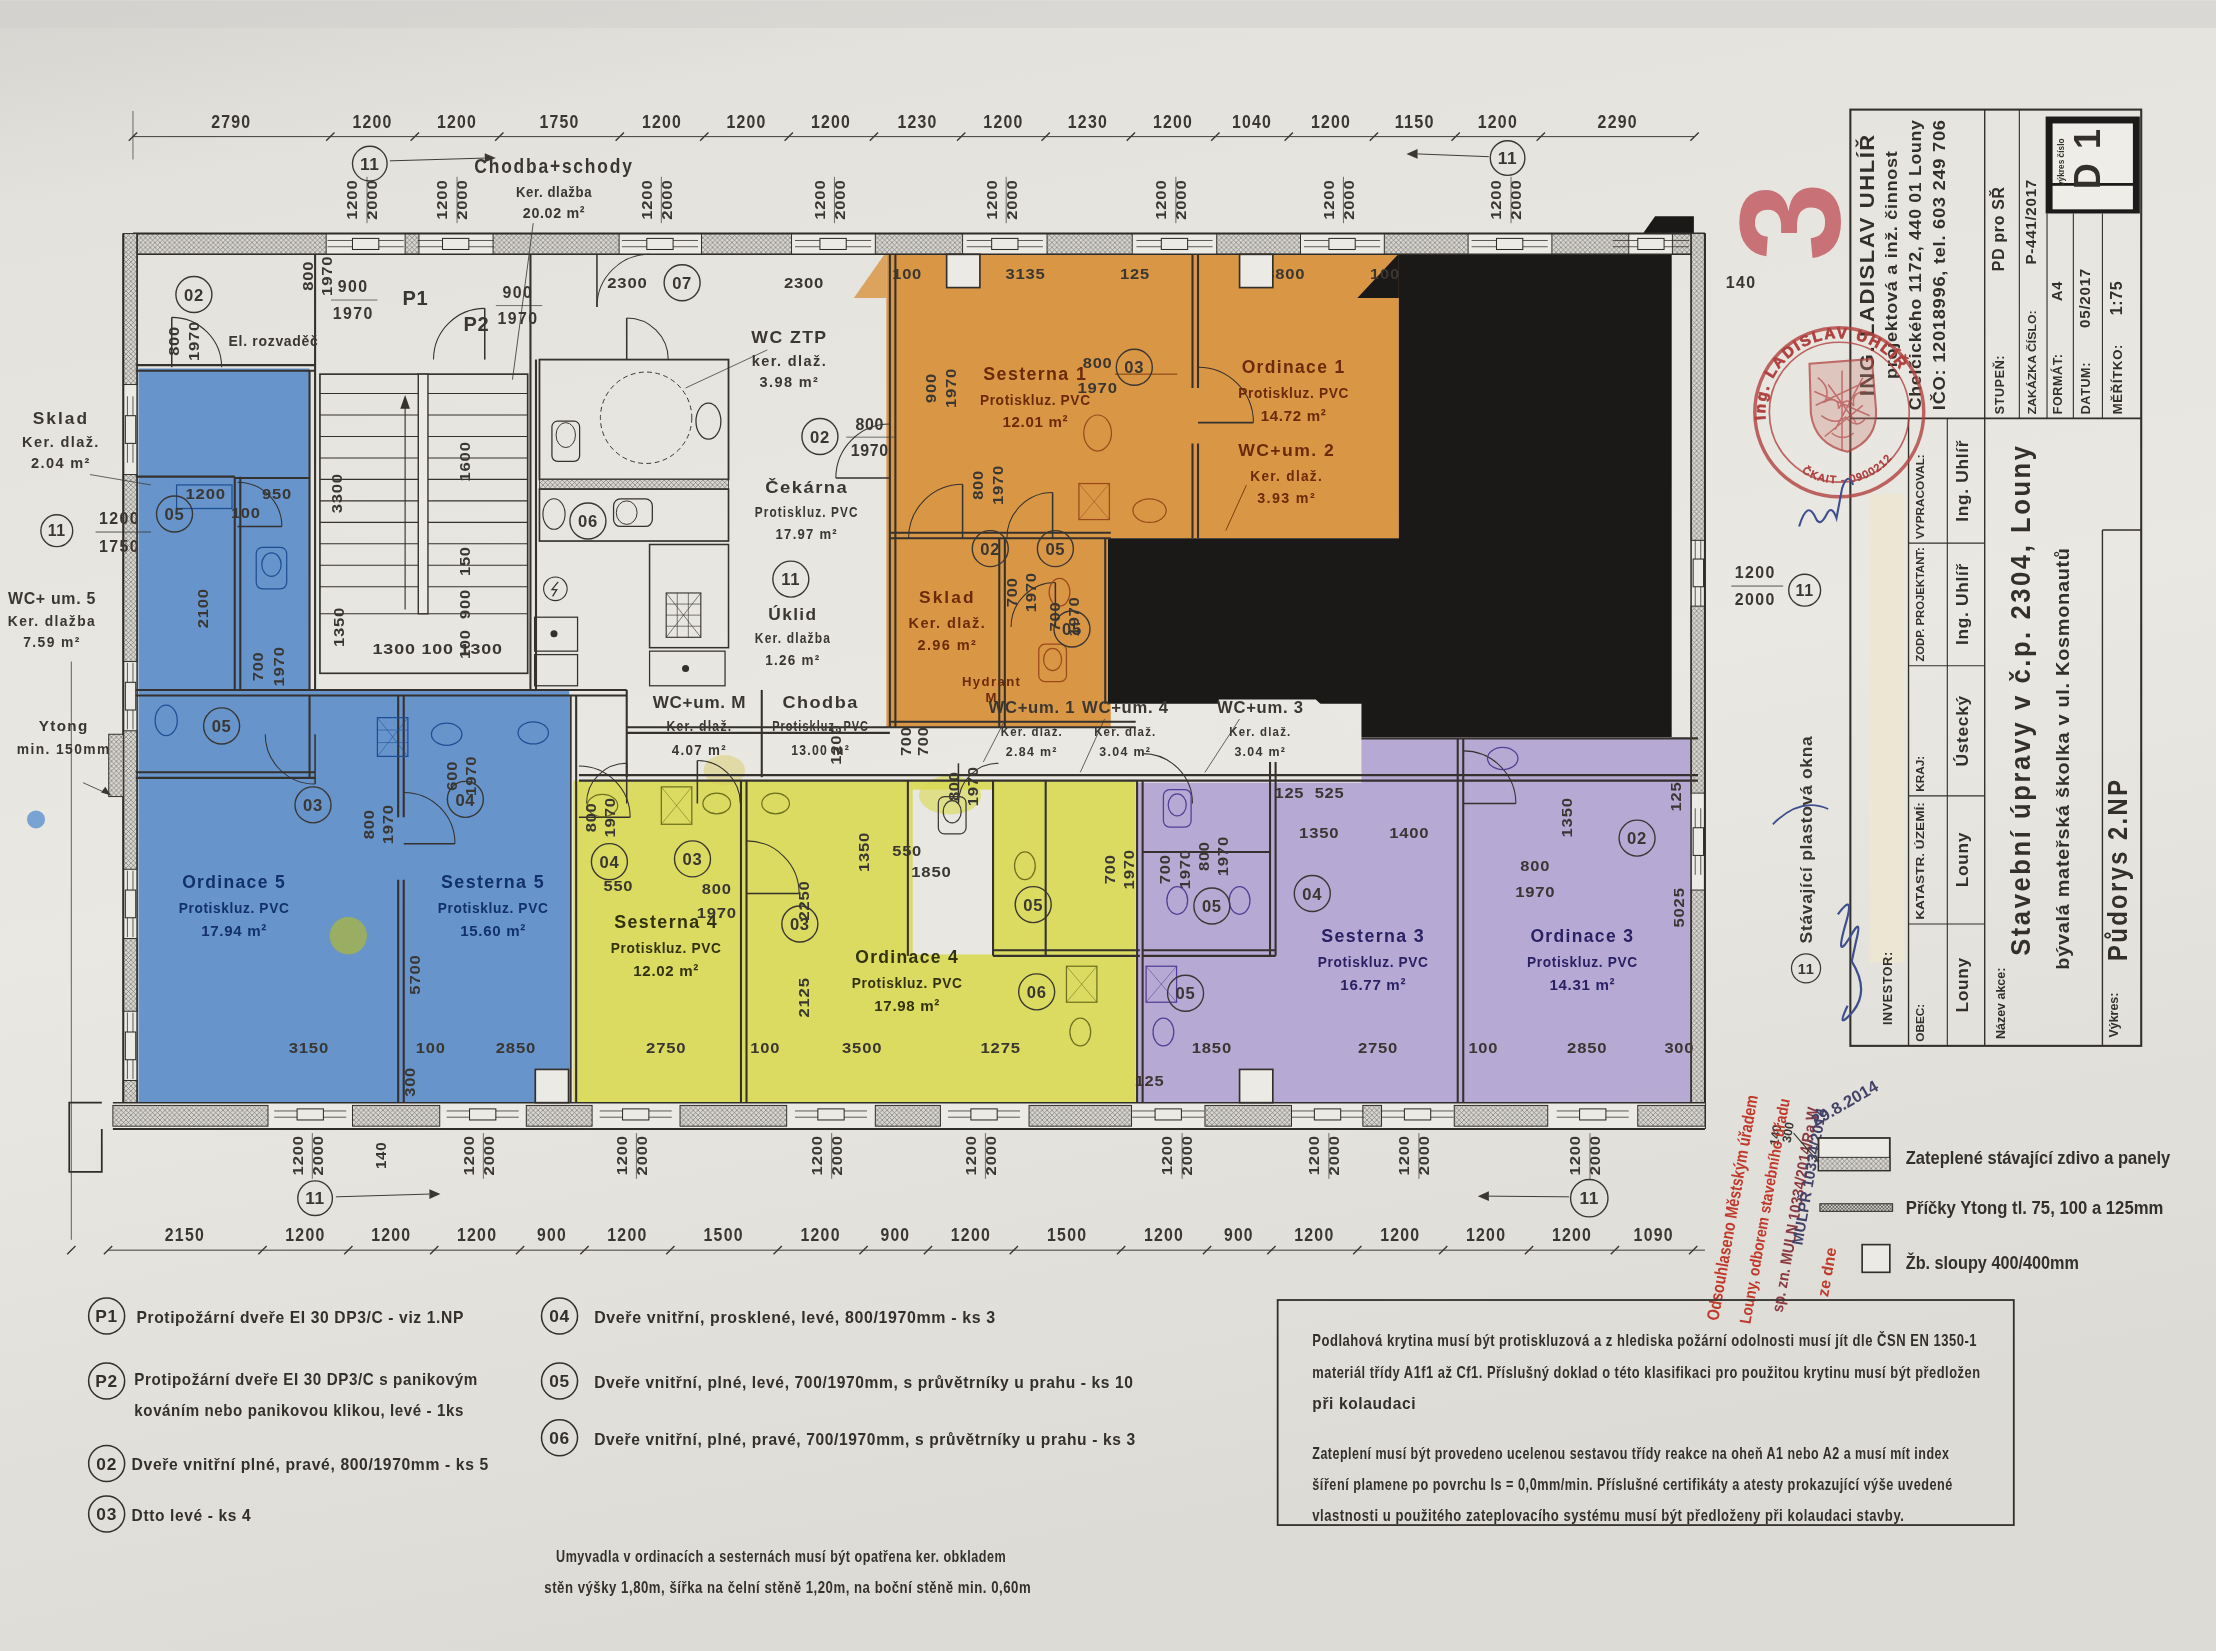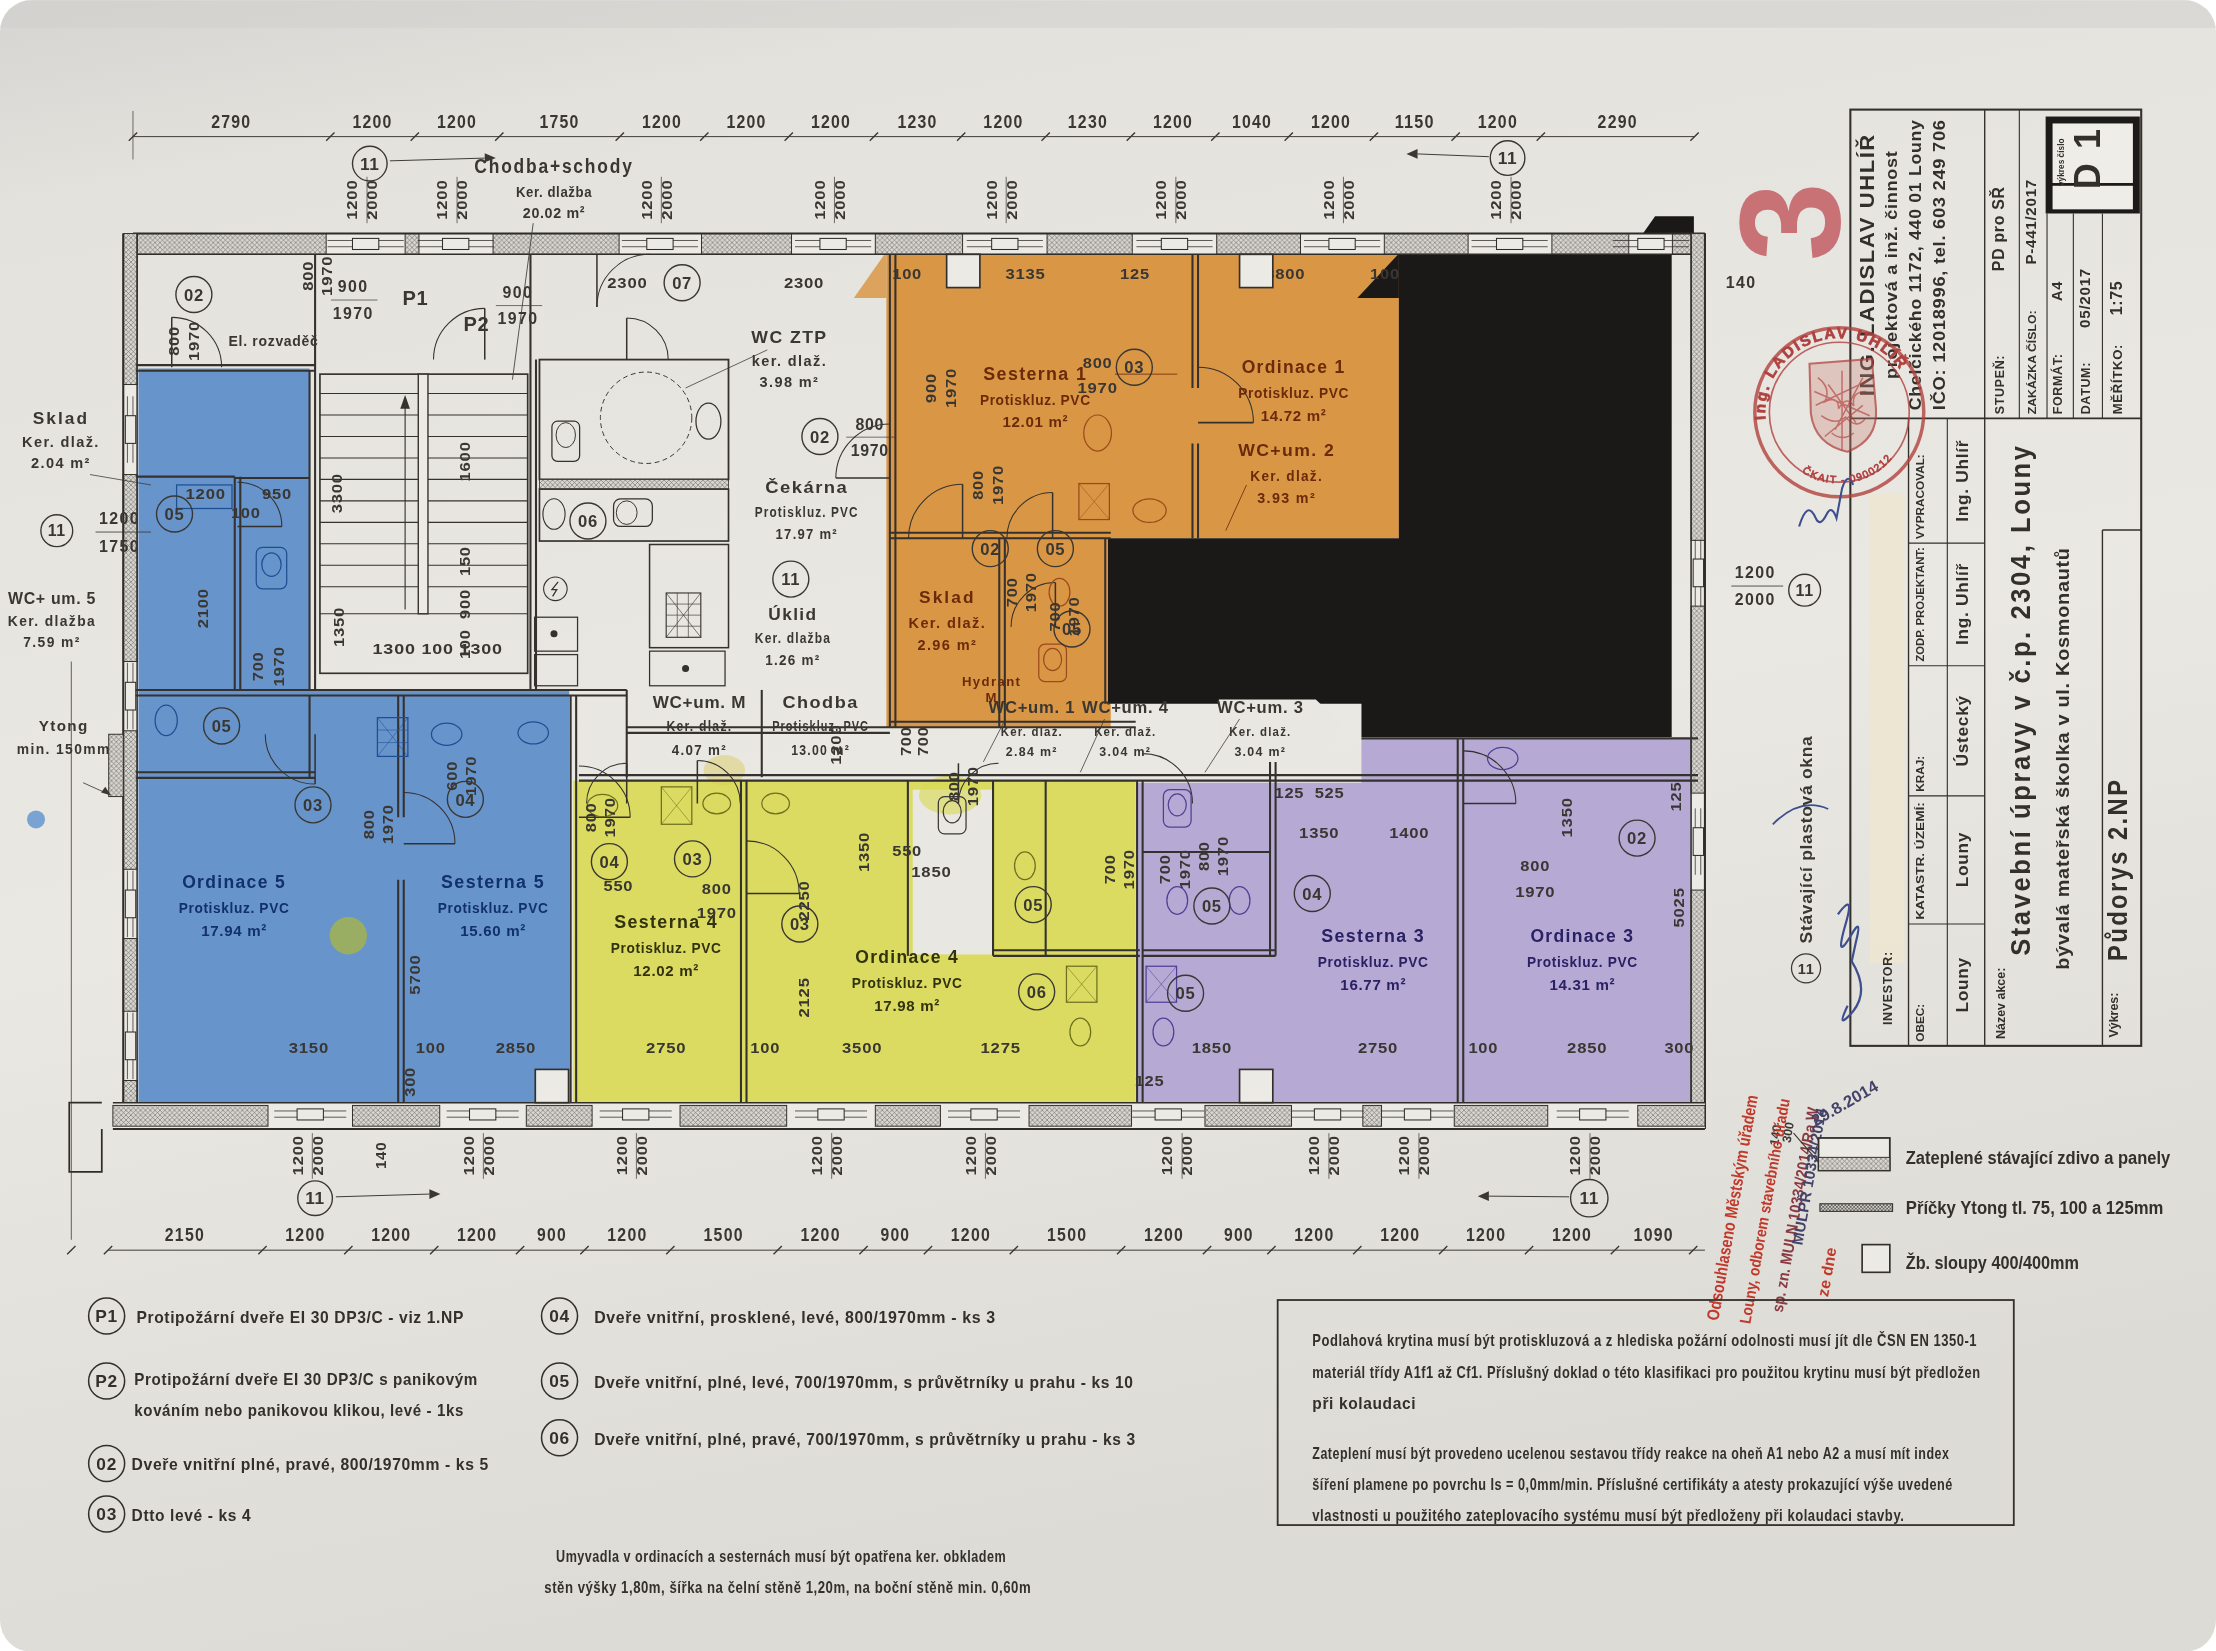--- a/index.html
+++ b/index.html
@@ -1,15 +1,15 @@
 <!DOCTYPE html>
 <html style="font-size:11px"><head><meta charset="utf-8">
 <style>
 html,body{margin:0;padding:0;}
-#page{position:relative;width:2216px;height:1652px;overflow:hidden;font-family:"Liberation Sans",sans-serif;border-radius:32px;}
+#page{position:relative;width:2216px;height:1652px;overflow:hidden;font-family:"Liberation Sans",sans-serif;}
 text{font-family:"Liberation Sans",sans-serif;}
 </style></head><body>
 <div id="page">
 <svg width="2216" height="1652" viewBox="0 0 3200 2385">
 <defs>
 <linearGradient id="paperg" x1="0" y1="0" x2="0.25" y2="1">
 <stop offset="0" stop-color="#d6d4d0"></stop>
           <stop offset="0.12" stop-color="#e4e2dd"></stop>
 <stop offset="0.55" stop-color="#eae8e3"></stop>
           <stop offset="1" stop-color="#dddbd6"></stop>

